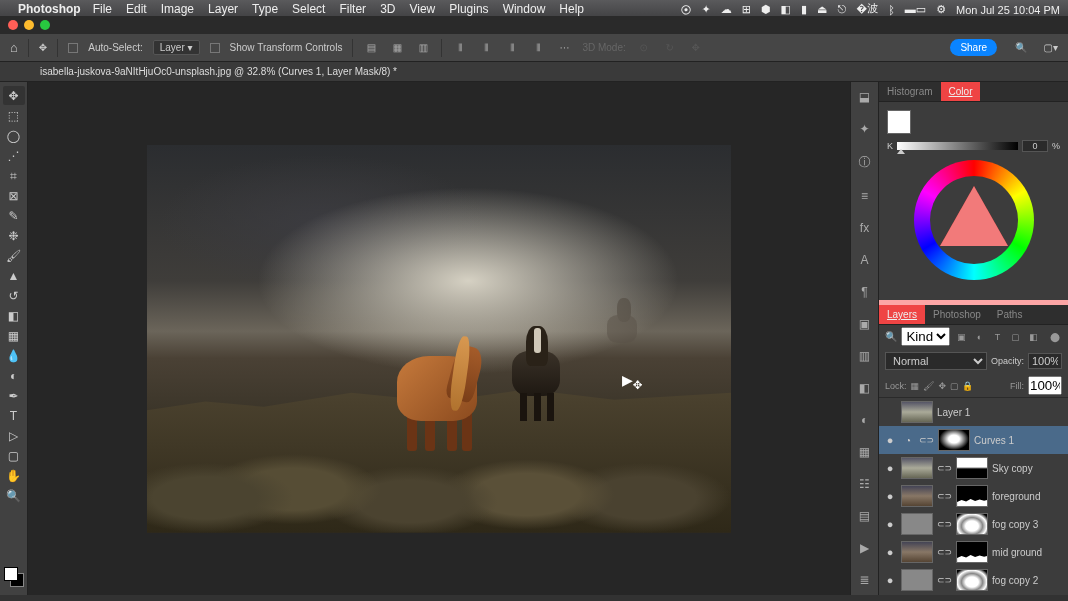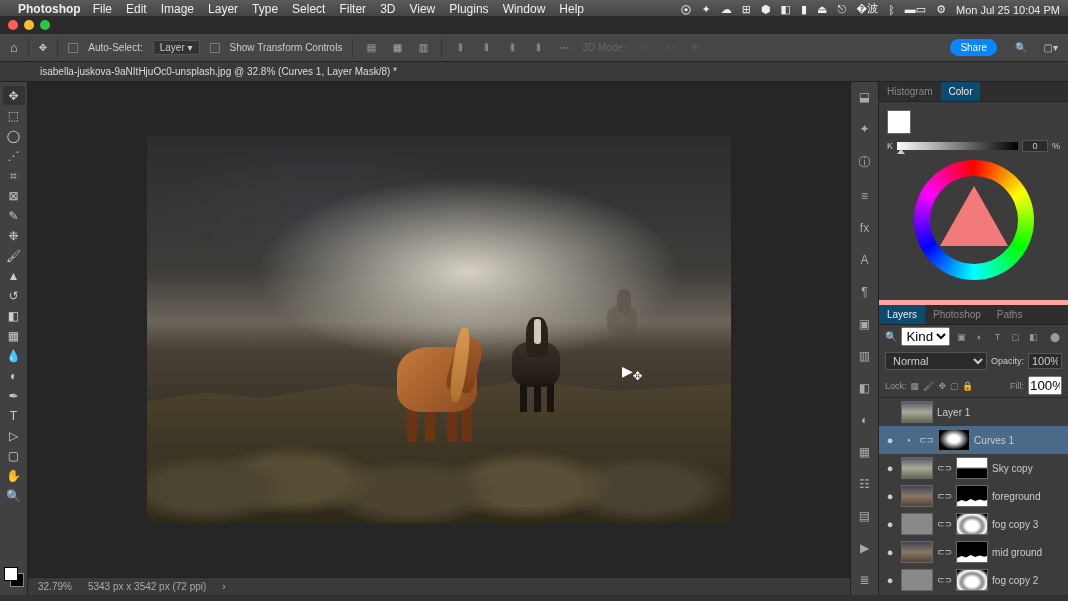--- a/index.html
+++ b/index.html
@@ -80,21 +80,21 @@
 .statusbar { height:18px; background:#3a3a3a; border-top:1px solid #222; display:flex; align-items:center; padding:0 10px; gap:16px; color:#aaa; font-size:10px; }
 
 
 .rightstack { width:28px; background:#414141; border-left:1px solid #222; display:flex; flex-direction:column; align-items:center; padding-top:8px; gap:18px; color:#aaa; font-size:12px; }
 .rightstack .ico { cursor:pointer; width:18px; text-align:center; }
 
 
 .panels { width:190px; background:#3c3c3c; border-left:1px solid #222; display:flex; flex-direction:column; color:#ccc; font-size:10px; overflow:hidden; }
 .panel-tabs { display:flex; background:#2e2e2e; border-bottom:1px solid #222; }
 .panel-tab { padding:4px 8px; color:#888; cursor:pointer; }
-.panel-tab.active { background:#0c4a6e; color:#eee; }
+.panel-tab.active { background:#ef4444; color:#eee;text-decoration:underline; }
 .color-panel { padding:8px; }
 .color-swatch-lg { width:24px; height:24px; border:1px solid #666; background:#fff; margin-bottom:6px; }
 .kslider { display:flex; align-items:center; gap:4px; font-size:9px; }
 .kslider .track { flex:1; height:8px; background:linear-gradient(90deg,#fff,#000); position:relative; }
 .kslider .thumb { position:absolute; left:0; top:7px; width:0; height:0; border-left:4px solid transparent; border-right:4px solid transparent; border-bottom:5px solid #ccc; }
 .kslider input { width:26px; background:#2a2a2a; border:1px solid #555; color:#ccc; font-size:9px; text-align:center; }
 .colorwheel { display:flex; justify-content:center; padding:8px 0 12px; position:relative; }
 .wheel { width:120px; height:120px; border-radius:50%; background:conic-gradient(red,yellow,lime,cyan,blue,magenta,red); position:relative; }
 .wheel::after { content:""; position:absolute; inset:16px; border-radius:50%; background:#3c3c3c; }
 .triangle { position:absolute; top:26px; left:26px; width:0; height:0; border-left:34px solid transparent; border-right:34px solid transparent; border-bottom:60px solid; border-bottom-color:red; filter:brightness(0.95); z-index:1; }
@@ -257,25 +257,20 @@
             <div class="leg" style="left:28px"></div>
             <div class="leg" style="left:50px"></div>
             <div class="leg" style="left:65px"></div>
           <div class="body"></div>
             <div class="neck"></div>
             <div class="mane"></div>
         </div>
         <div class="cursor">▶<sub>✥</sub></div>
       </div>
     </div>
-    <div class="statusbar">
-      <span>32.79%</span>
-      <span>5343 px x 3542 px (72 ppi)</span>
-      <span>›</span>
-    </div>
   </div>
 
   <div class="rightstack">
     <span class="ico">⬓</span>
     <span class="ico">✦</span>
     <span class="ico">ⓘ</span>
     <span class="ico">≡</span>
     <span class="ico">fx</span>
     <span class="ico">A</span>
     <span class="ico">¶</span>

